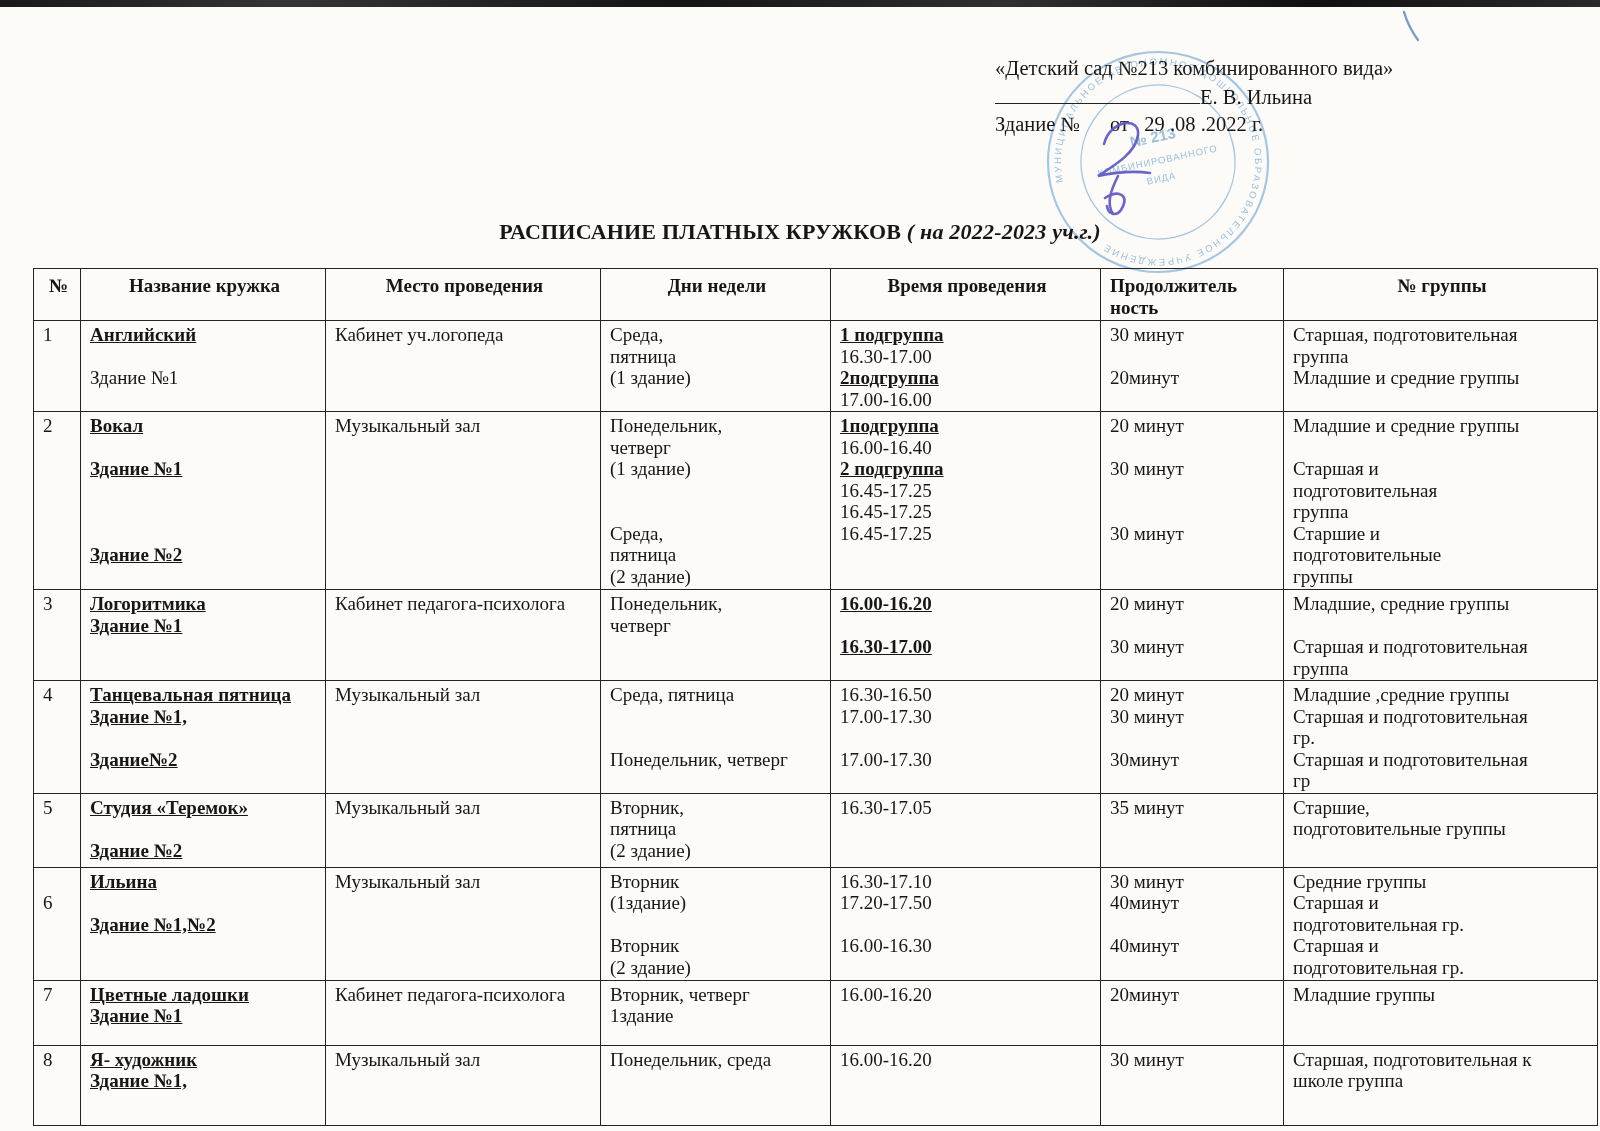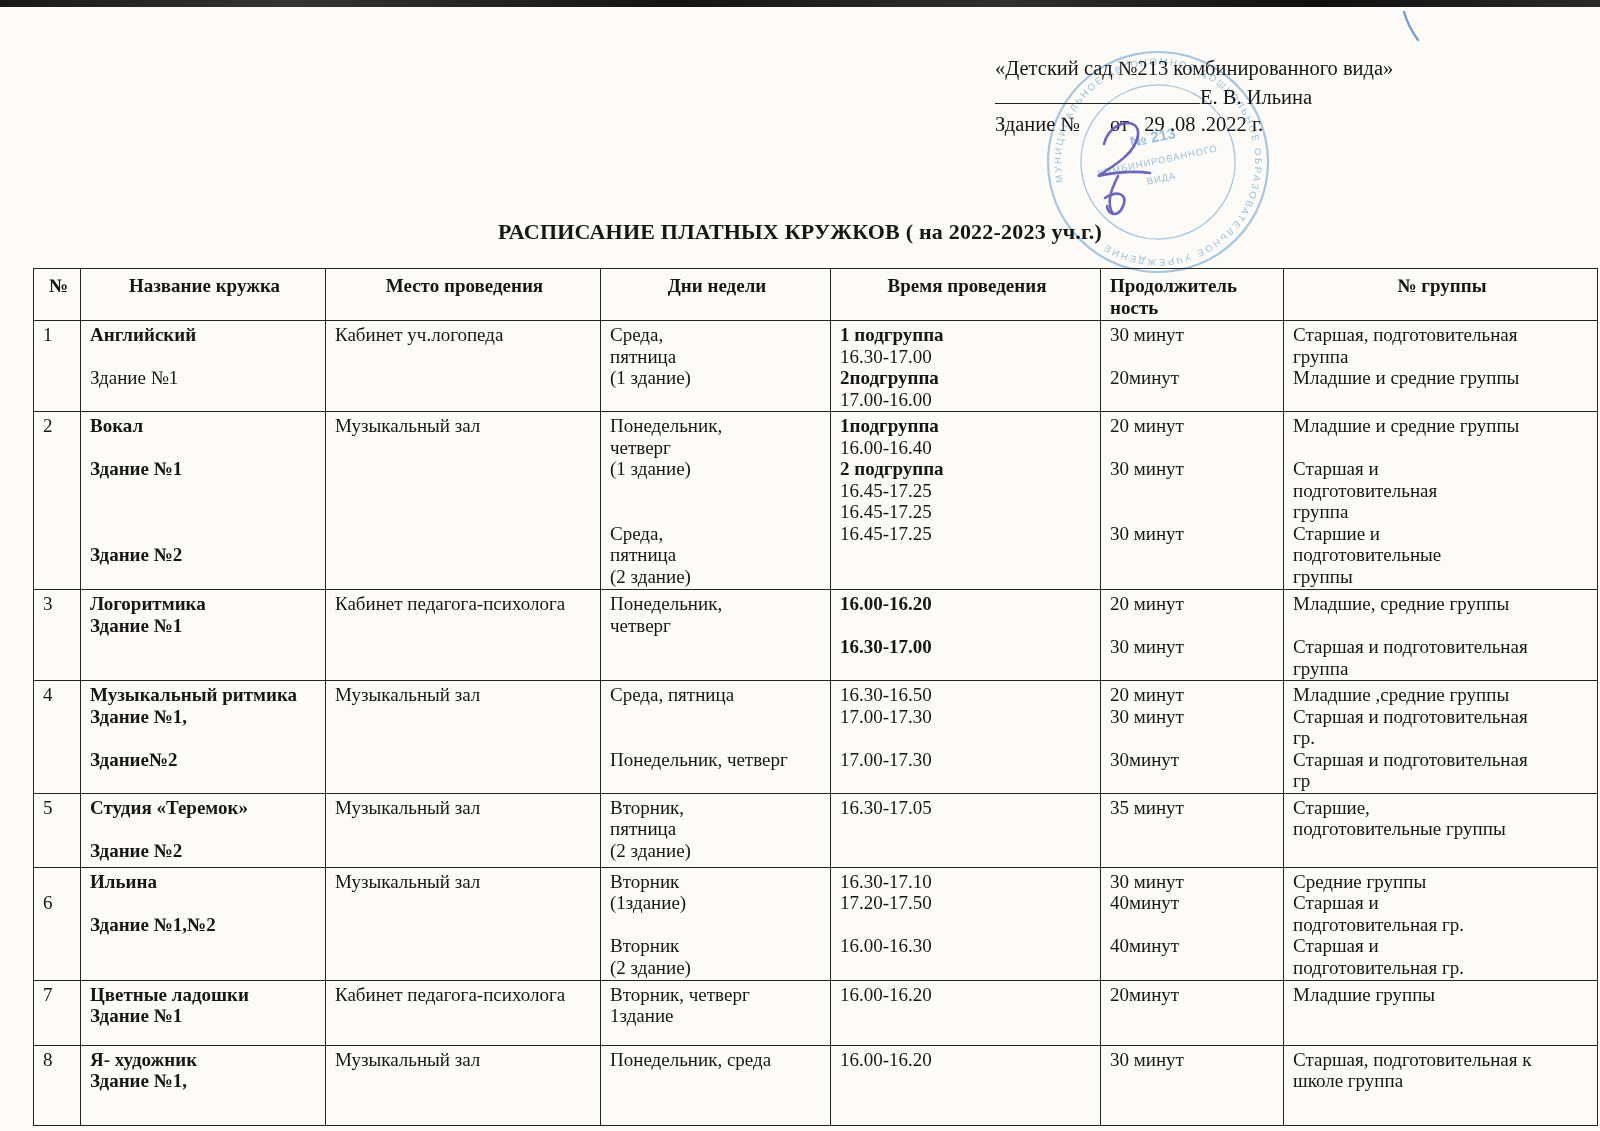--- a/index.html
+++ b/index.html
@@ -6,28 +6,28 @@
   .page{position:relative;width:1600px;height:1131px;background:#fcfbf8;overflow:hidden;
         font-family:"Liberation Serif", serif;color:#161616;}
   .scan-top{position:absolute;top:0;left:0;width:1600px;height:7px;
         background:linear-gradient(90deg,#191919 0%,#353535 18%,#141414 42%,#303030 63%,#101010 82%,#2a2a2a 100%);}
   .approval{position:absolute;left:995px;top:55px;z-index:2;font-size:20.5px;line-height:27px;}
   .approval div{white-space:pre;}
   .sig-line{display:inline-block;width:205px;height:21px;border-bottom:1.6px solid #222;}
   .order-gap{display:inline-block;width:30px;}
   .doc-title{position:absolute;top:219px;left:0;width:1600px;text-align:center;z-index:2;
         font-size:22px;font-weight:bold;letter-spacing:.2px;}
-  .doc-title .it{}
+  .doc-title .it{font-style:italic;}
   table.schedule{position:absolute;left:33px;top:268px;border-collapse:collapse;table-layout:fixed;z-index:2;}
   .schedule th,.schedule td{border:1.7px solid #242424;vertical-align:top;
         padding:3px 6px 1px 9px;font-size:19px;line-height:21.5px;overflow:hidden;}
   .schedule th{font-weight:bold;text-align:center;padding-top:6px;line-height:22px;}
   .schedule th.left{text-align:left;margin-top:41px;}
   .schedule td div{min-height:21.5px;}
-  .bu{font-weight:bold;}
+  .bu{font-weight:bold;text-decoration:underline;}
   .stamp{position:absolute;left:1038px;top:42px;z-index:1;transform:rotate(-12deg);opacity:.62;}
   .signature{position:absolute;left:1072px;top:112px;z-index:3;}
   .pen-mark{position:absolute;left:1398px;top:10px;z-index:2;}
 </style>
 </head>
 <body>
 
 <div class="page">
 
   <div class="scan-top"></div>
@@ -207,21 +207,21 @@
             <div>&nbsp;</div>
             <div>Старшая и подготовительная</div>
             <div>группа</div>
           </td>
         </tr>
         <tr style="height: 110px;">
           <td>
             <div>4</div>
           </td>
           <td>
-            <div class="bu">Музыкальный ритмика</div>
+            <div class="bu">Танцевальная пятница</div>
             <div class="bu">Здание №1,</div>
             <div>&nbsp;</div>
             <div class="bu">Здание№2</div>
           </td>
           <td>
             <div>Музыкальный зал</div>
           </td>
           <td>
             <div>Среда, пятница</div>
             <div>&nbsp;</div>

